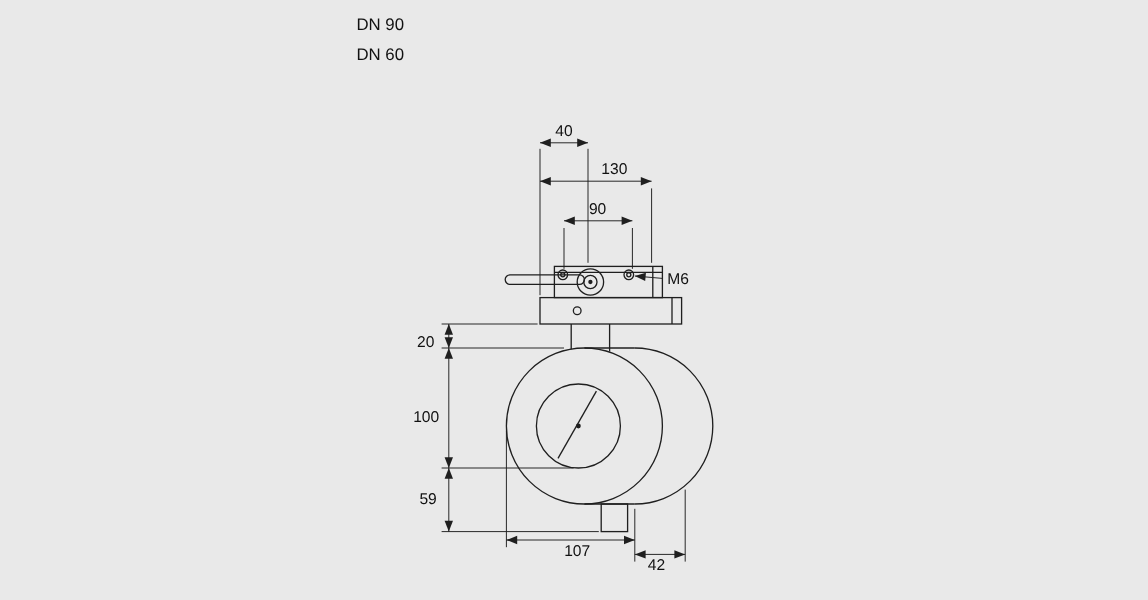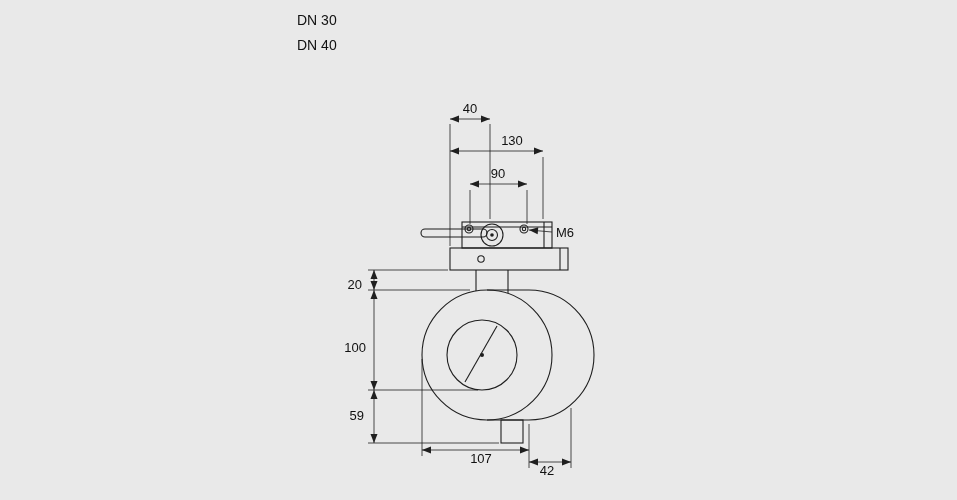--- a/index.html
+++ b/index.html
@@ -38,22 +38,22 @@
   .part    { stroke: #1f1f1f; stroke-width: 1.1; fill: none; }
   .dim     { stroke: #1f1f1f; stroke-width: 0.8; fill: none; }
   .filled  { fill: #1f1f1f; stroke: none; }
 </style>
 </head>
 <body>
 
 <div class="canvas">
 
   <div class="dn-labels">
-    <div class="dn-line">DN 30</div>
-    <div class="dn-line">DN 40</div>
+    <div class="dn-line">DN 90</div>
+    <div class="dn-line">DN 60</div>
   </div>
 
   <svg class="drawing" width="957" height="500" viewBox="0 0 957 500">
     <defs>
       <marker id="arw" markerWidth="10" markerHeight="8" refX="9.5" refY="4" orient="auto-start-reverse" markerUnits="userSpaceOnUse">
         <path d="M0.5,0.5 L9.5,4 L0.5,7.5 z" fill="#1f1f1f"></path>
       </marker>
     </defs>
 
     <g>

